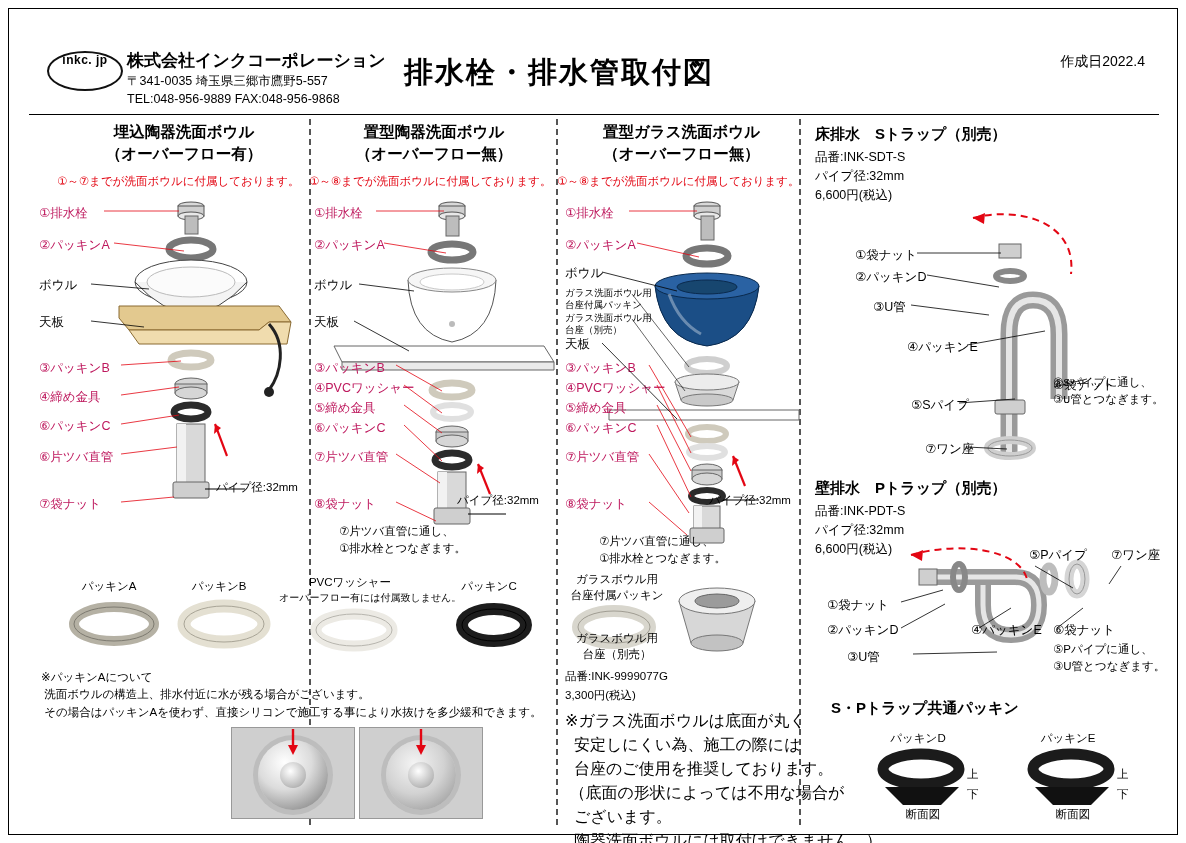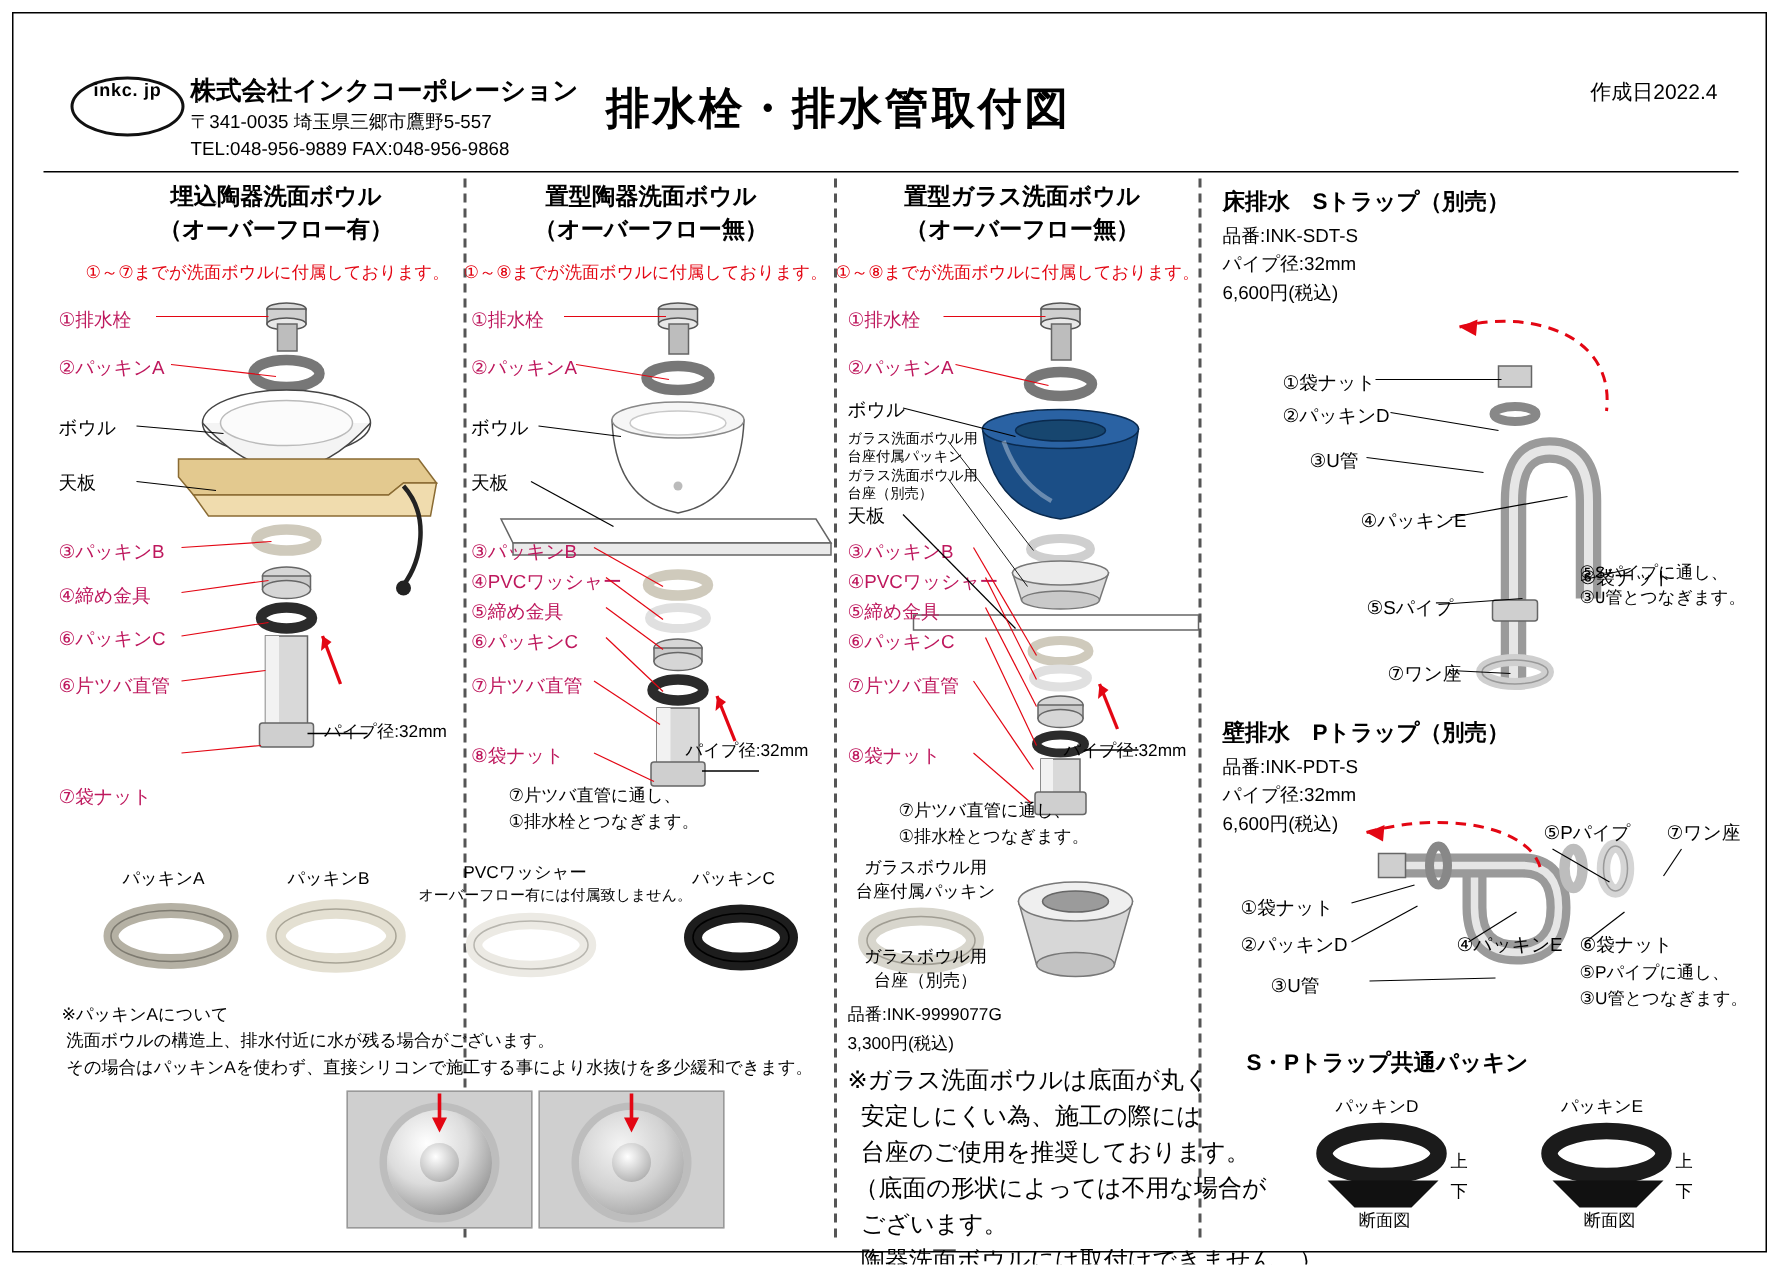--- a/index.html
+++ b/index.html
@@ -150,21 +150,21 @@
   </svg>
 
   <div class="lbl red" style="left:30px; top:196px;">①排水栓</div>
   <div class="lbl red" style="left:30px; top:228px;">②パッキンA</div>
   <div class="lbl" style="left:30px; top:268px;">ボウル</div>
   <div class="lbl" style="left:30px; top:305px;">天板</div>
   <div class="lbl red" style="left:30px; top:351px;">③パッキンB</div>
   <div class="lbl red" style="left:30px; top:380px;">④締め金具</div>
   <div class="lbl red" style="left:30px; top:409px;">⑥パッキンC</div>
   <div class="lbl red" style="left:30px; top:440px;">⑥片ツバ直管</div>
-  <div class="lbl red" style="left:30px; top:514px;">⑦袋ナット</div>
+  <div class="lbl red" style="left:30px; top:487px;">⑦袋ナット</div>
   <div class="lbl" style="left:207px; top:471px; font-size:11.5px;">パイプ径:32mm</div>
 
   <svg class="abs" style="left:20px; top:190px;" width="290" height="320">
     <line x1="75" y1="12" x2="150" y2="12" stroke="#e30613" stroke-width="0.8"></line>
     <line x1="85" y1="44" x2="155" y2="52" stroke="#e30613" stroke-width="0.8"></line>
     <line x1="62" y1="85" x2="120" y2="90" stroke="#000" stroke-width="0.8"></line>
     <line x1="62" y1="122" x2="115" y2="128" stroke="#000" stroke-width="0.8"></line>
     <line x1="92" y1="166" x2="152" y2="162" stroke="#e30613" stroke-width="0.8"></line>
     <line x1="92" y1="196" x2="150" y2="188" stroke="#e30613" stroke-width="0.8"></line>
     <line x1="92" y1="225" x2="150" y2="216" stroke="#e30613" stroke-width="0.8"></line>

